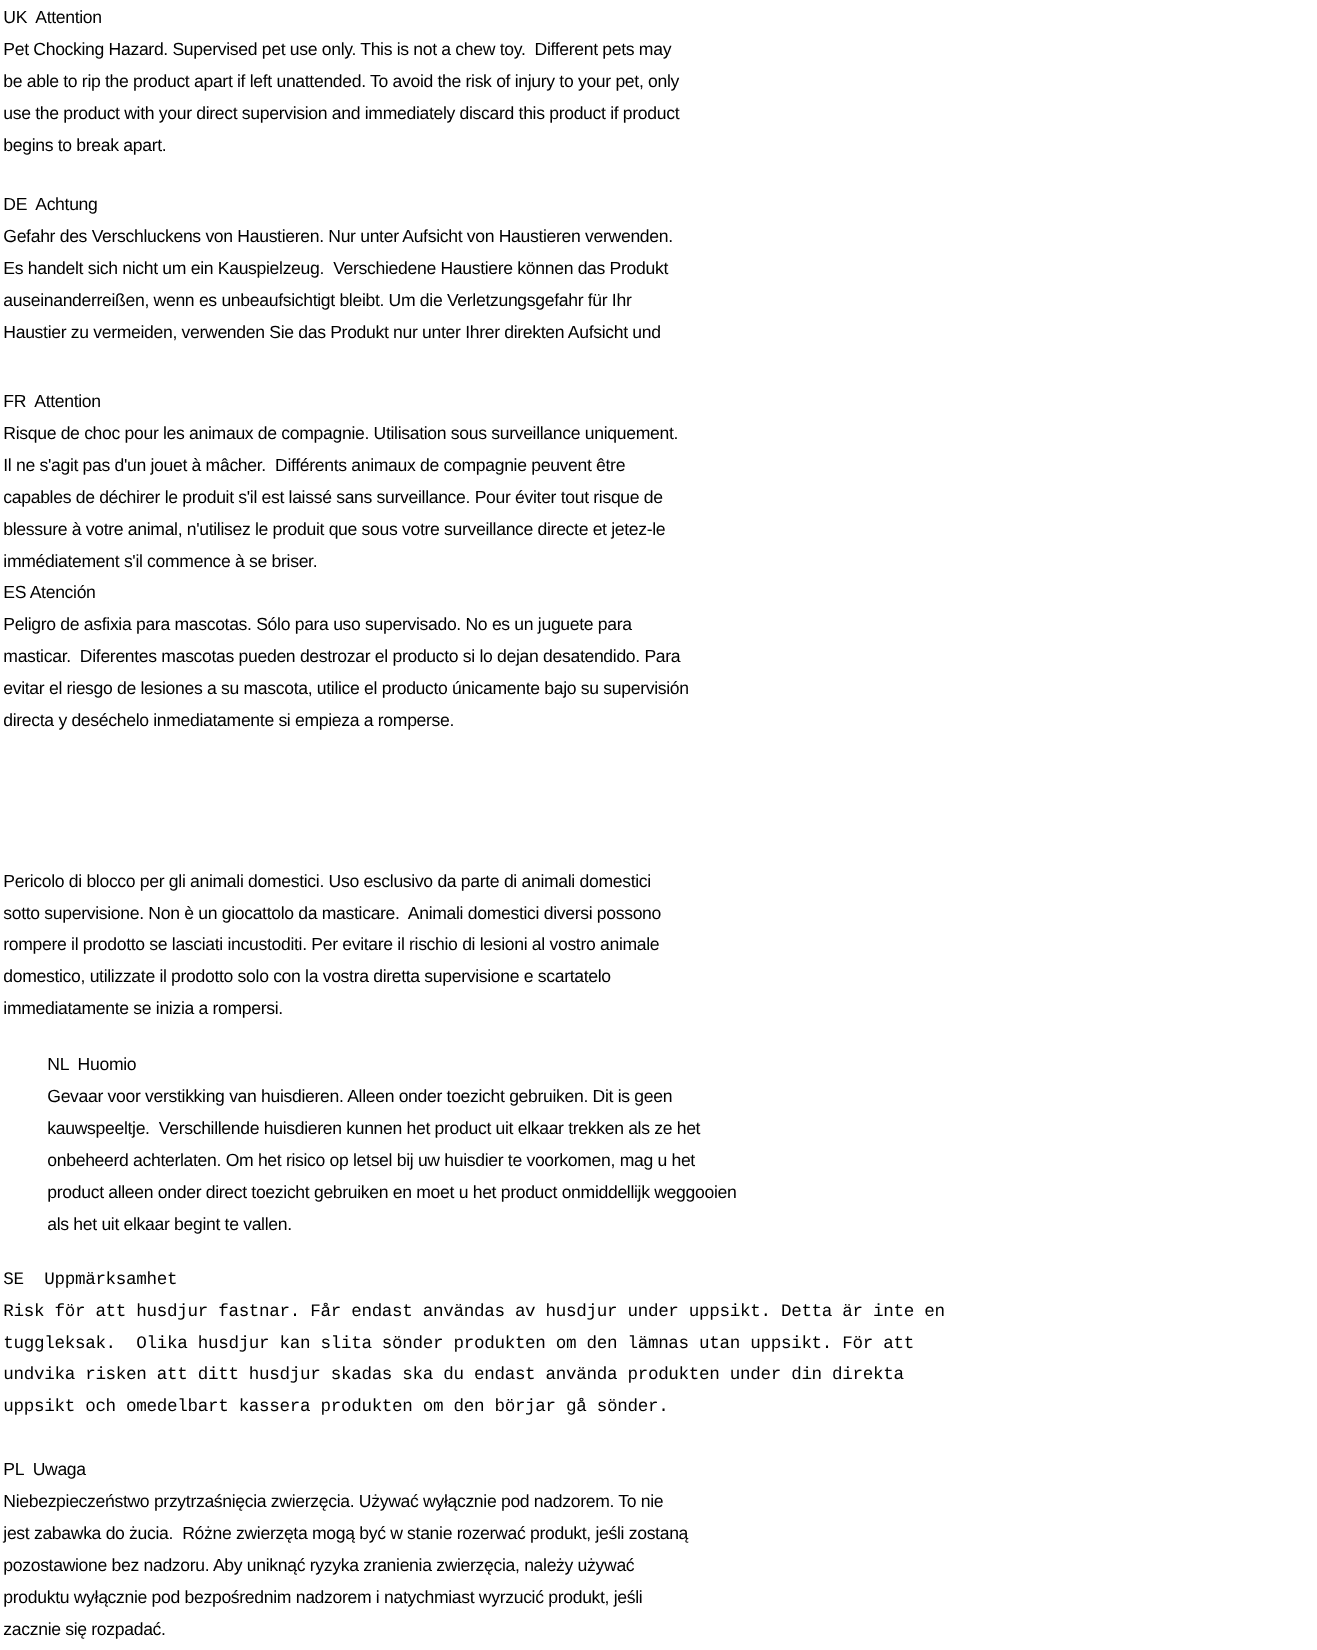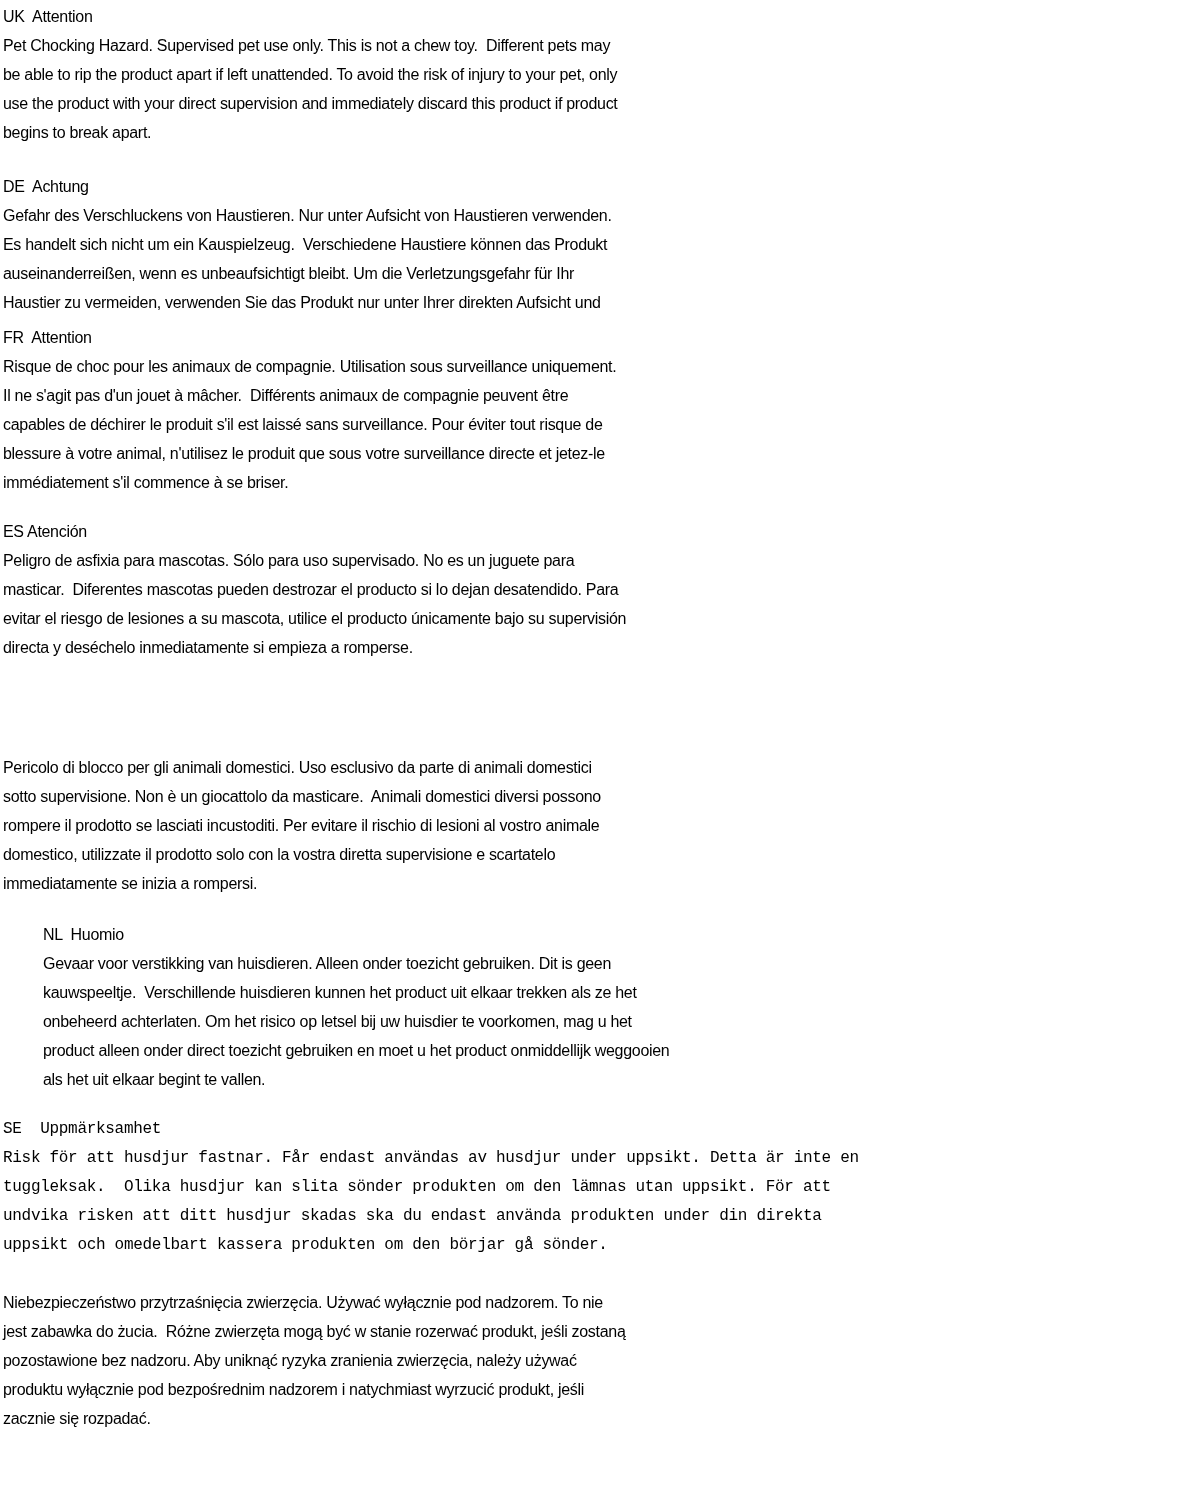--- a/index.html
+++ b/index.html
@@ -25,23 +25,23 @@
   .section-header {
     white-space: pre-wrap;
     font-weight: 400;
   }
   .section-body {
     white-space: pre-wrap;
     font-weight: 400;
   }
   
   .sec-uk { margin-bottom: 25px; }
-  .sec-de { margin-bottom: 6px; }
-  .sec-fr { margin-bottom: 20px; }
-  .sec-es { margin-bottom: 91px; } 
+  .sec-de { margin-bottom: 34px; }
+  .sec-fr { margin-bottom: 0; }
+  .sec-es { margin-bottom: 117px; } 
   .sec-it { margin-bottom: 22px; }
   .sec-nl { margin-bottom: 21px; margin-left: 40px; }
   .sec-se { margin-bottom: 28px; font-family: Liberation Mono, monospace; }
   .sec-pl { margin-bottom: 0; }
 </style>
 </head>
 <body>
 
 <div class="doc">
 
@@ -97,20 +97,21 @@
 
   <div class="section sec-se">
     <div class="section-header">SE  Uppmärksamhet</div>
     <div class="section-body">Risk för att husdjur fastnar. Får endast användas av husdjur under uppsikt. Detta är inte en
 tuggleksak.  Olika husdjur kan slita sönder produkten om den lämnas utan uppsikt. För att
 undvika risken att ditt husdjur skadas ska du endast använda produkten under din direkta
 uppsikt och omedelbart kassera produkten om den börjar gå sönder.</div>
   </div>
 
   <div class="section sec-pl">
+    <div class="section-header">PL  Uwaga</div>
     <div class="section-body">Niebezpieczeństwo przytrzaśnięcia zwierzęcia. Używać wyłącznie pod nadzorem. To nie
 jest zabawka do żucia.  Różne zwierzęta mogą być w stanie rozerwać produkt, jeśli zostaną
 pozostawione bez nadzoru. Aby uniknąć ryzyka zranienia zwierzęcia, należy używać
 produktu wyłącznie pod bezpośrednim nadzorem i natychmiast wyrzucić produkt, jeśli
 zacznie się rozpadać.</div>
   </div>
 
 </div>
 
 </body></html>

